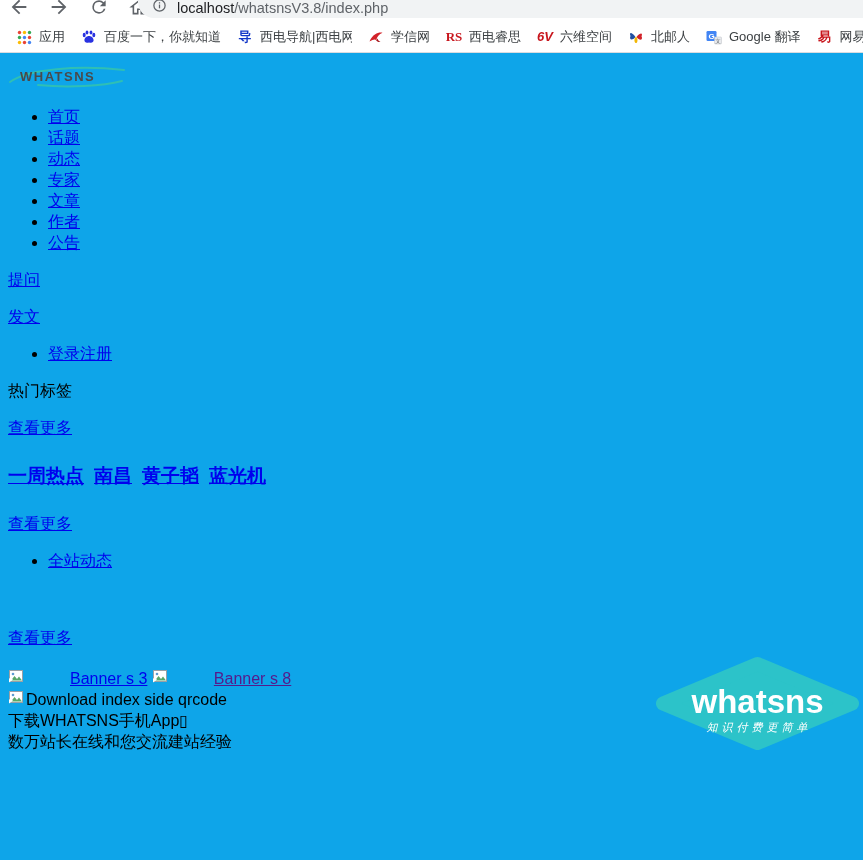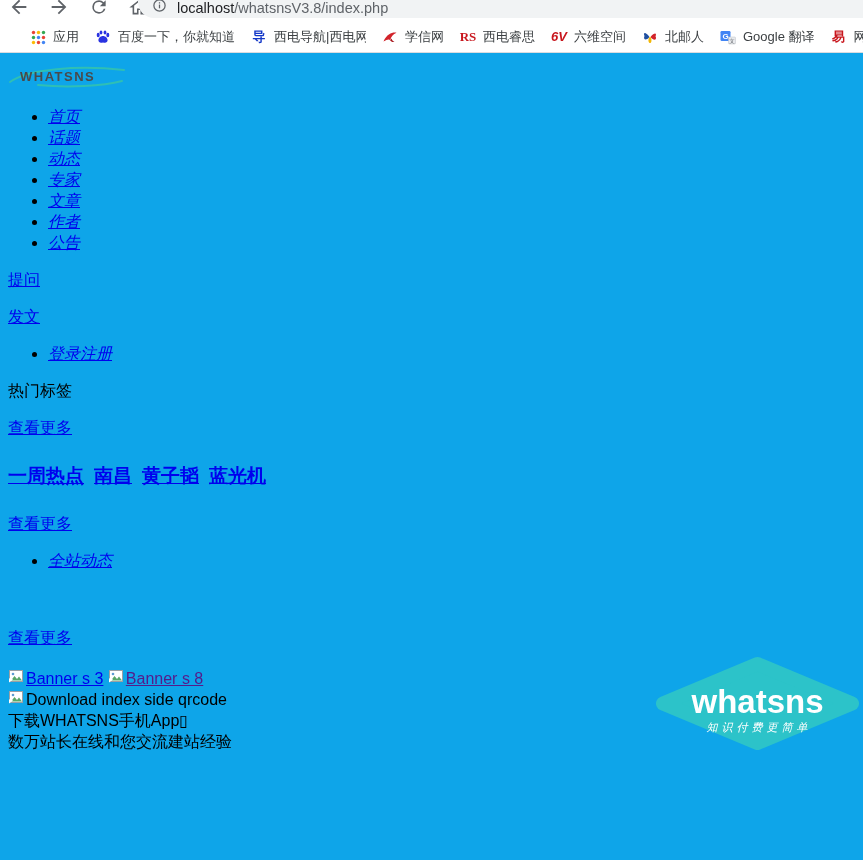--- a/index.html
+++ b/index.html
@@ -11,46 +11,46 @@
   .toolbar { position:relative; height:22px; background:#fff; overflow:hidden; }
   .nav-icons { position:absolute; left:6px; top:-6px; display:flex; gap:14px; align-items:center; }
   .nav-icons .tbicon { width:26px; height:26px; display:flex; align-items:center; justify-content:center; }
   .omnibox { position:absolute; left:138px; right:-24px; top:-14px; height:32px;
              background:#f1f3f4; border-radius:16px; display:flex; align-items:flex-end; }
   .omnibox-inner { display:flex; align-items:center; gap:10px; padding:0 0 1px 14px; height:20px; }
   .url { font-size:14.5px; color:#202124; white-space:nowrap; }
   .url .path { color:#5f6368; }
 
   .bookmarks { height:31px; border-bottom:1px solid #dadce0; background:#fff;
-               display:flex; align-items:center; padding-left:22px; overflow:hidden; white-space:nowrap; }
+               display:flex; align-items:center; padding-left:8px; overflow:hidden; white-space:nowrap; }
   .bm-item { display:inline-flex; align-items:center; gap:7px; padding:3px 8px; border-radius:4px;
              font-size:13px; color:#3c4043; flex:0 0 auto; cursor:default; }
   .bm-label { max-width:150px; overflow:hidden; }
   .bm-label.trunc { max-width:92px; }
   .favicon { width:16px; height:16px; display:inline-flex; align-items:center; justify-content:center; flex:0 0 16px; }
   .glyph-ic { font-size:13px; font-weight:bold; line-height:16px; }
   .glyph-red { color:#c8161d; }
   .glyph-blue { color:#1438c8; }
   .serif { font-family:"Liberation Serif","DejaVu Serif",serif; }
 
   
   .content { position:relative; padding:8px; font-size:16px; color:#000; }
   .content a { color:#0000ee; text-decoration:underline; }
   .content a.visited { color:#551a8b; }
-  ul { margin:16px 0; padding-left:40px;font-style:italic; }
+  ul { margin:16px 0; padding-left:40px; }
   li { line-height:21px; }
   p { margin:16px 0; line-height:21px; }
   .indent { margin-left:40px; }
   .hot-links { margin:22px 0; font-size:19px; font-weight:bold; line-height:31px; }
   .hot-links a { margin-right:10px; }
   .spacer { height:24px; }
 
   .bottom-block { position:relative; margin-top:20px; line-height:21px; }
   .img-alt { display:inline-flex; align-items:center; gap:2px; }
-  .img-alt .alt-text { text-decoration:none; }
+  .img-alt .alt-text { text-decoration:none;margin-left:44px; }
   a .alt-text { color:#0000ee; }
   a.visited .alt-text { color:#551a8b; }
 
   .badge-wrap { position:absolute; right:-5px; top:-12px; width:205px; height:95px; }
 
   .logo-wrap { height:28px; margin-top:1px; }
 </style>
 </head>
 <body>
 

